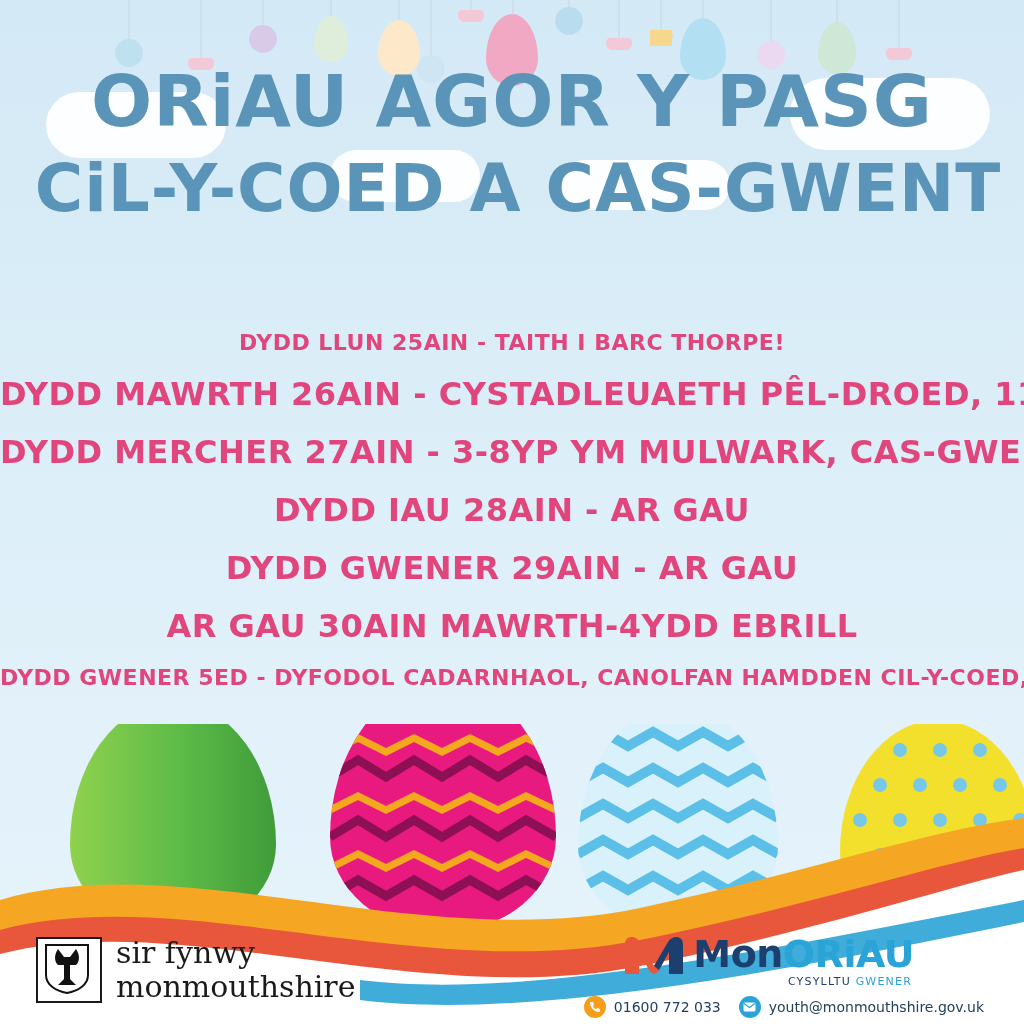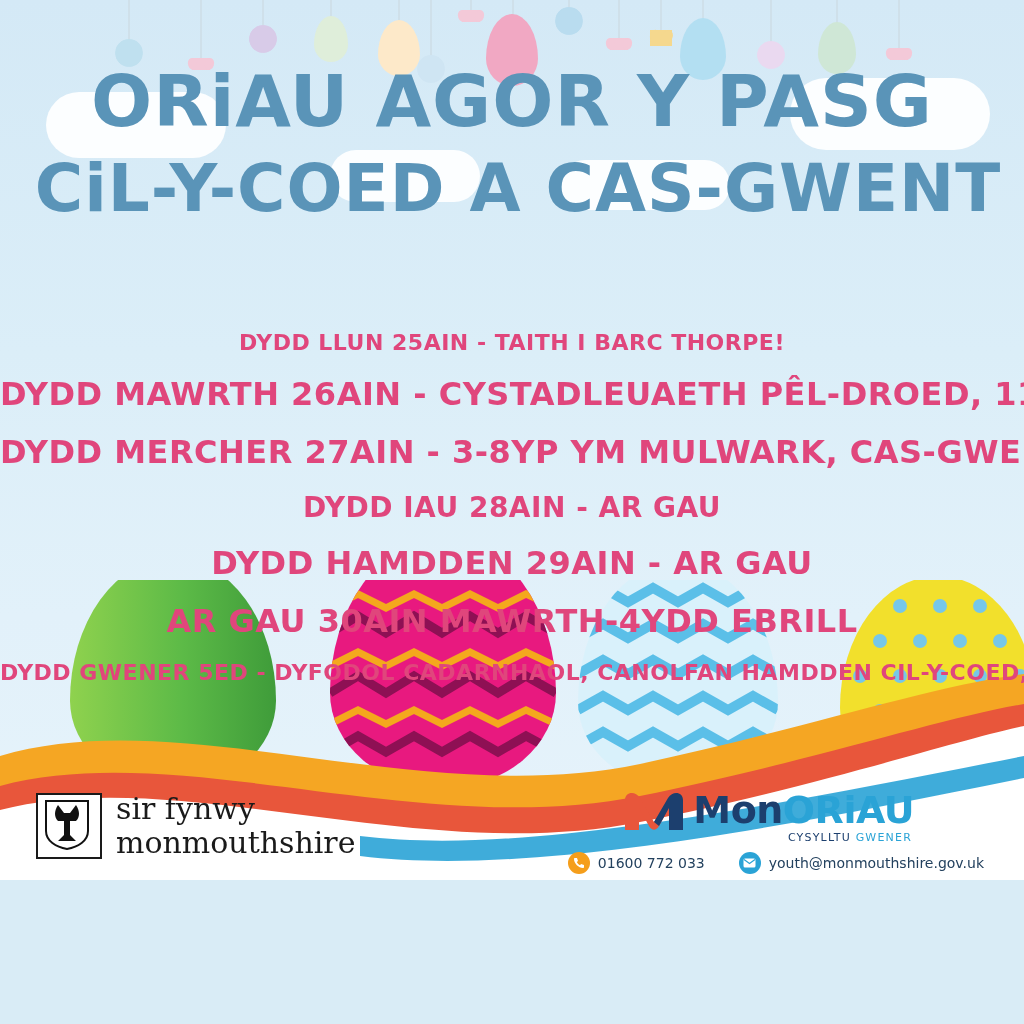--- a/index.html
+++ b/index.html
@@ -9,21 +9,21 @@
   body {
     width: 1024px;
     height: 1024px;
     overflow: hidden;
     font-family: "DejaVu Sans", sans-serif;
     background: #d9ecf6;
   }
   .poster {
     position: relative;
     width: 1024px;
-    height: 880px;
+    height: 1024px;
     background: linear-gradient(180deg, #d4e9f6 0%, #dbeef8 40%, #e2f1fa 70%, #e6f3fb 100%);
     overflow: hidden;
   }
 
   
   .hangings {
     position: absolute;
     top: 0; left: 0;
     width: 1024px;
     height: 190px;
@@ -137,21 +137,21 @@
     color: #e0467c;
     font-weight: bold;
     font-family: "DejaVu Sans", sans-serif;
     letter-spacing: 0.5px;
     margin: 0 0 20px 0;
     white-space: nowrap;
   }
   .sz-0 { font-size: 22px; }
   .sz-1 { font-size: 32px; }
   .sz-2 { font-size: 32px; }
-  .sz-3 { font-size: 28px; }
+  .sz-3 { font-size: 32px; }
   .sz-4 { font-size: 32px; }
   .sz-5 { font-size: 32px; }
   .sz-6 { font-size: 22px; }
 
   
   .eggfield {
     position: absolute;
     left: 0;
     bottom: 0;
     width: 1024px;
@@ -228,21 +228,21 @@
     letter-spacing: 1.2px;
     color: #1c3f6e;
   }
   .monlife-sub .c2 { color: #2aa3d6; }
   .contacts {
     position: absolute;
     right: 40px;
     bottom: 6px;
     display: flex;
     align-items: center;
-    gap: 34px;
+    gap: 18px;
   }
   .contact {
     display: flex;
     align-items: center;
     gap: 8px;
     font-family: "DejaVu Sans", sans-serif;
     font-size: 14px;
     color: #23415e;
   }
   .cicon {
@@ -315,21 +315,21 @@
   <div class="heading">
     <p class="line1">ORiAU AGOR Y PASG</p>
     <p class="line2">CiL-Y-COED A CAS-GWENT</p>
   </div>
 
   <div class="schedule">
     <p class="sched-line sz-0">DYDD LLUN 25AIN - TAITH I BARC THORPE!</p>
     <p class="sched-line sz-1">DYDD MAWRTH 26AIN - CYSTADLEUAETH PÊL-DROED, 11YB-3YP</p>
     <p class="sched-line sz-2">DYDD MERCHER 27AIN - 3-8YP YM MULWARK, CAS-GWENT</p>
     <p class="sched-line sz-3">DYDD IAU 28AIN - AR GAU</p>
-    <p class="sched-line sz-4">DYDD HAMDDEN 29AIN - AR GAU</p>
+    <p class="sched-line sz-4">DYDD GWENER 29AIN - AR GAU</p>
     <p class="sched-line sz-5">AR GAU 30AIN MAWRTH-4YDD EBRILL</p>
     <p class="sched-line sz-6">DYDD GWENER 5ED - DYFODOL CADARNHAOL, CANOLFAN HAMDDEN CIL-Y-COED, 6:30-8:30YP</p>
   </div>
 
   <div class="eggfield">
 
     <div class="begg" style="left:70px;width:206px;height:230px;background:linear-gradient(90deg,#8fd24e 0%,#5cba47 55%,#3f9c3a 100%);"></div>
 
     <div class="begg" style="left:330px;width:226px;height:250px;background:#e8197f;">
       <svg width="226" height="250" viewBox="0 0 226 250">

